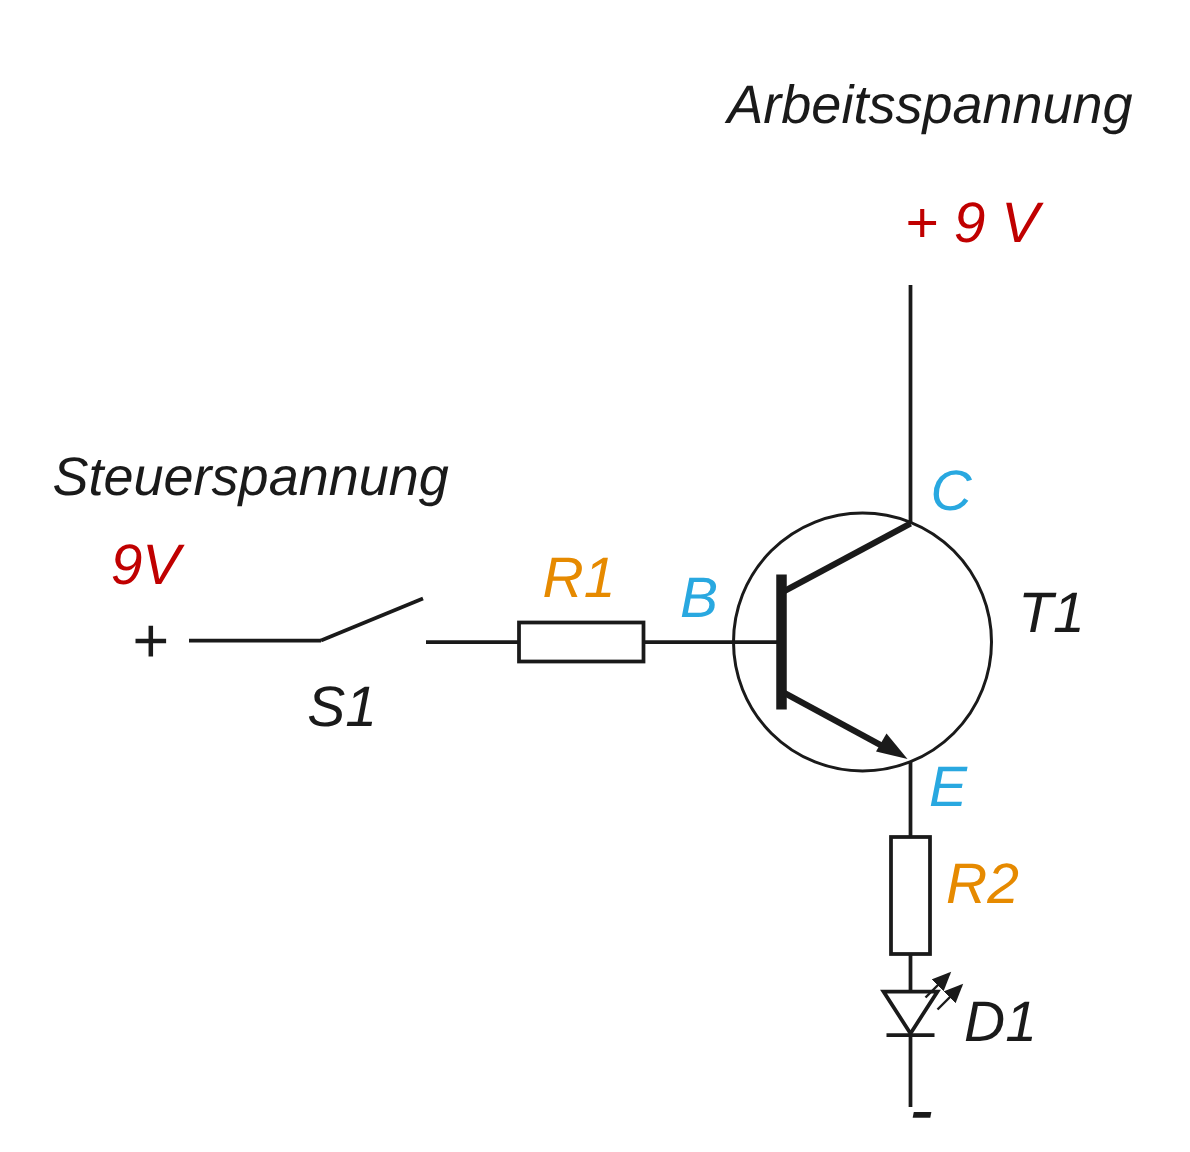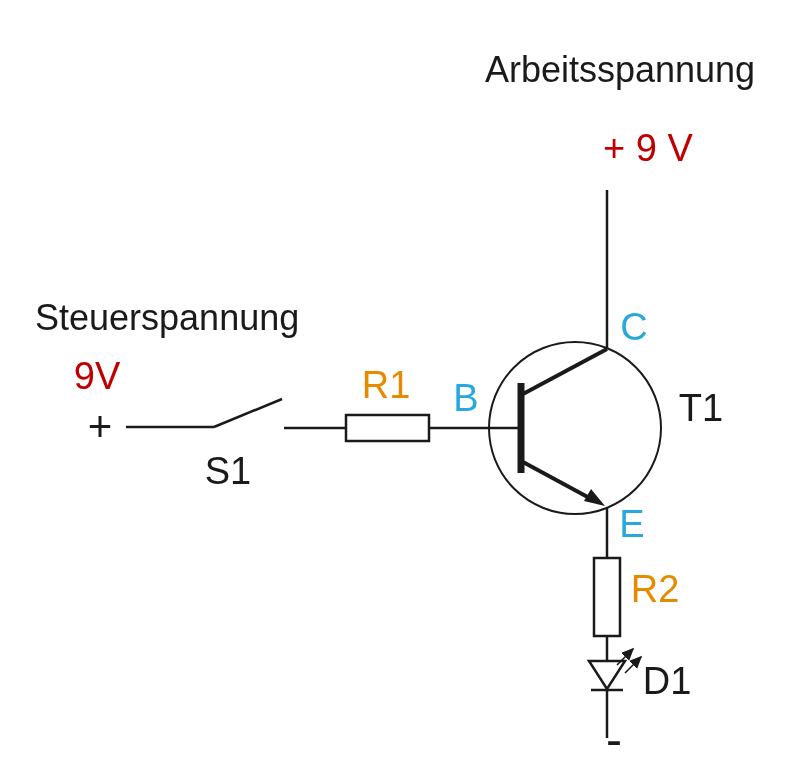--- a/index.html
+++ b/index.html
@@ -7,20 +7,21 @@
     padding: 0;
     background: #ffffff;
   }
   .canvas {
     position: relative;
     width: 793px;
     height: 768px;
     background: var(--background, #ffffff);
     font-family: "Liberation Sans", sans-serif;
     overflow: hidden;
+    font-style: italic;
   }
   svg { display: block; }
   svg text {
     font-family: "Liberation Sans", sans-serif;
   }
   .txt-black  { fill: var(--wire, #1a1a1a); }
   .txt-red    { fill: var(--red, #c00000); }
   .txt-blue   { fill: var(--blue, #29a8e0); }
   .txt-orange { fill: var(--orange, #e68a00); }
   .wire {

